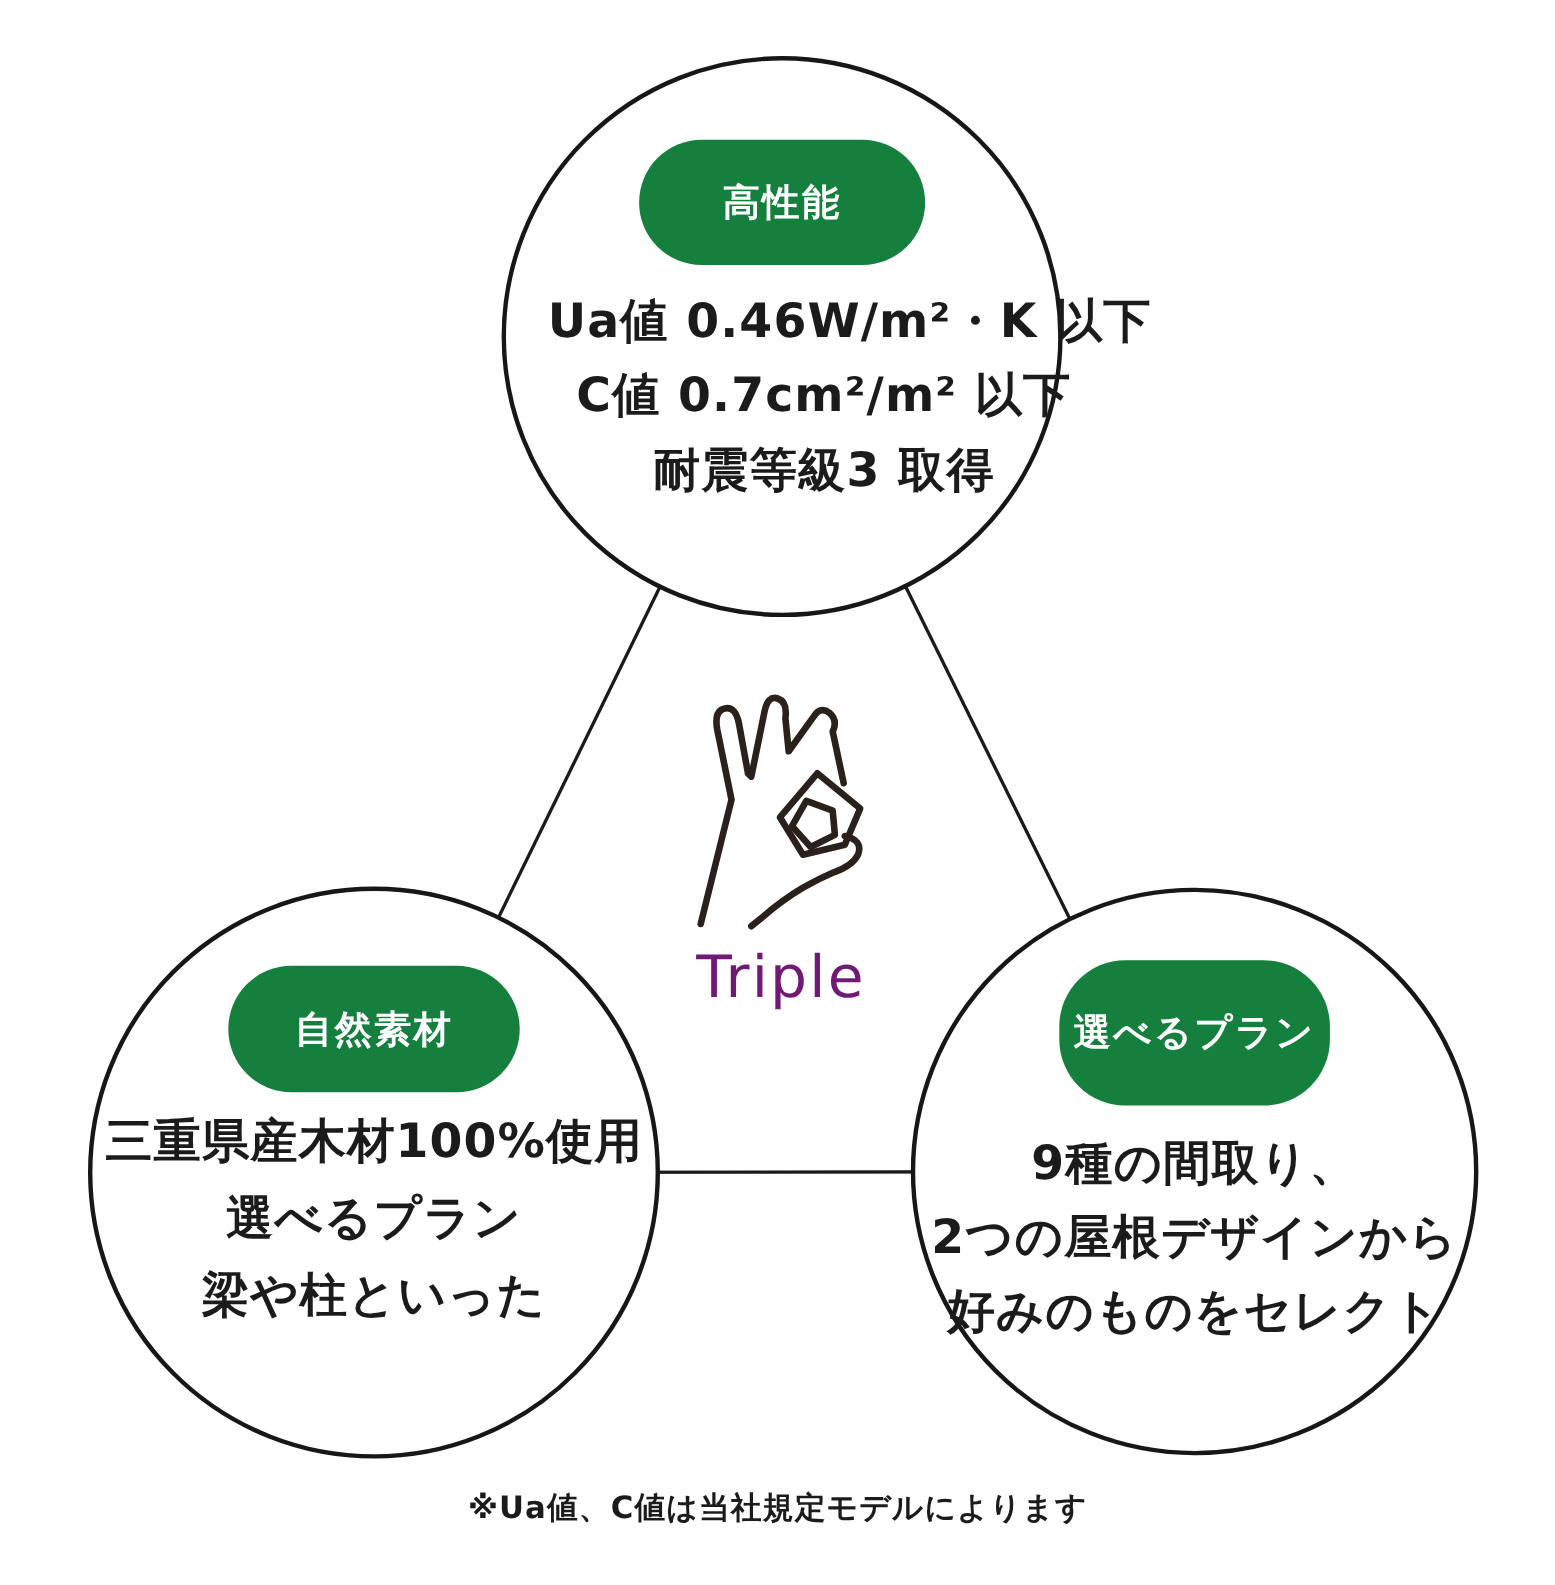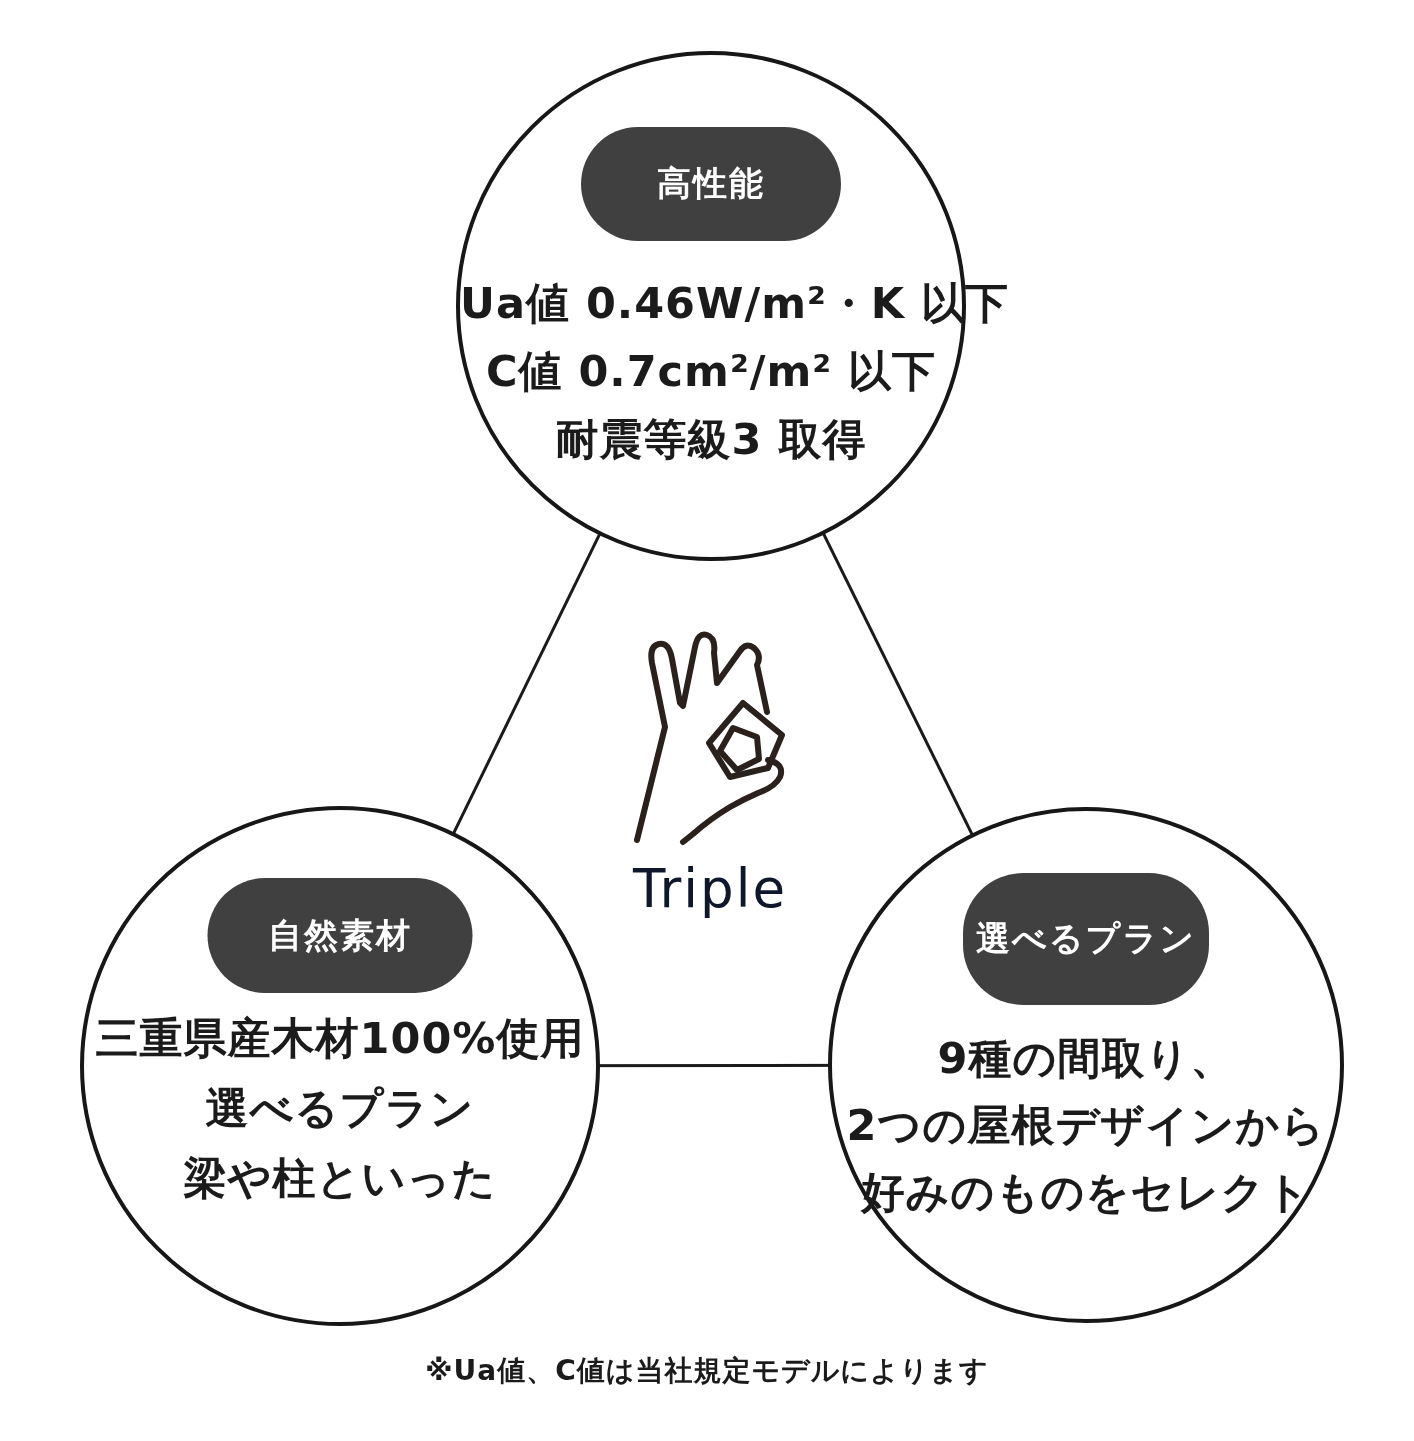--- a/index.html
+++ b/index.html
@@ -24,21 +24,21 @@
     box-sizing: border-box;
   }
   .circle-top   { left: 456px; top: 51px;  width: 510px; height: 510px; }
   .circle-left  { left: 80px;  top: 806px; width: 520px; height: 520px; }
   .circle-right { left: 828px; top: 807px; width: 516px; height: 516px; }
 
   .pill {
     position: absolute;
     left: 50%;
     transform: translateX(-50%);
-    background: #404040;
+    background: #15803d;
     color: #ffffff;
     border-radius: 60px;
     display: flex;
     align-items: center;
     justify-content: center;
     font-size: 34px;
     font-weight: 700;
     letter-spacing: 2px;
     white-space: nowrap;
   }
@@ -50,21 +50,21 @@
     position: absolute;
     left: 0;
     width: 100%;
     text-align: center;
     font-weight: 700;
     font-size: 43px;
     letter-spacing: 1px;
     color: #1b1b1b;
     white-space: nowrap;
   }
-  .circle-top  .body-lines { top: 214px; line-height: 68px; }
+  .circle-top  .body-lines { top: 203px; line-height: 68px; margin-left: 38px; }
   .circle-left .body-lines { top: 193px; line-height: 70px; }
   .circle-right .body-lines{ top: 214px; line-height: 67px; }
 
   .center-logo {
     position: absolute;
     left: 580px;
     top: 610px;
     width: 260px;
     height: 310px;
     text-align: center;
@@ -72,21 +72,21 @@
   .hand-svg { position: absolute; left: 50px; top: 5px; }
   .logo-text {
     position: absolute;
     left: 0;
     top: 248px;
     width: 100%;
     text-align: center;
     font-size: 53px;
     font-weight: 500;
     letter-spacing: 2px;
-    color: #0f172a;
+    color: #701a75;
   }
   .footnote {
     position: absolute;
     left: 0;
     top: 1352px;
     width: 100%;
     text-align: center;
     font-size: 28px;
     font-weight: 700;
     letter-spacing: 1px;

